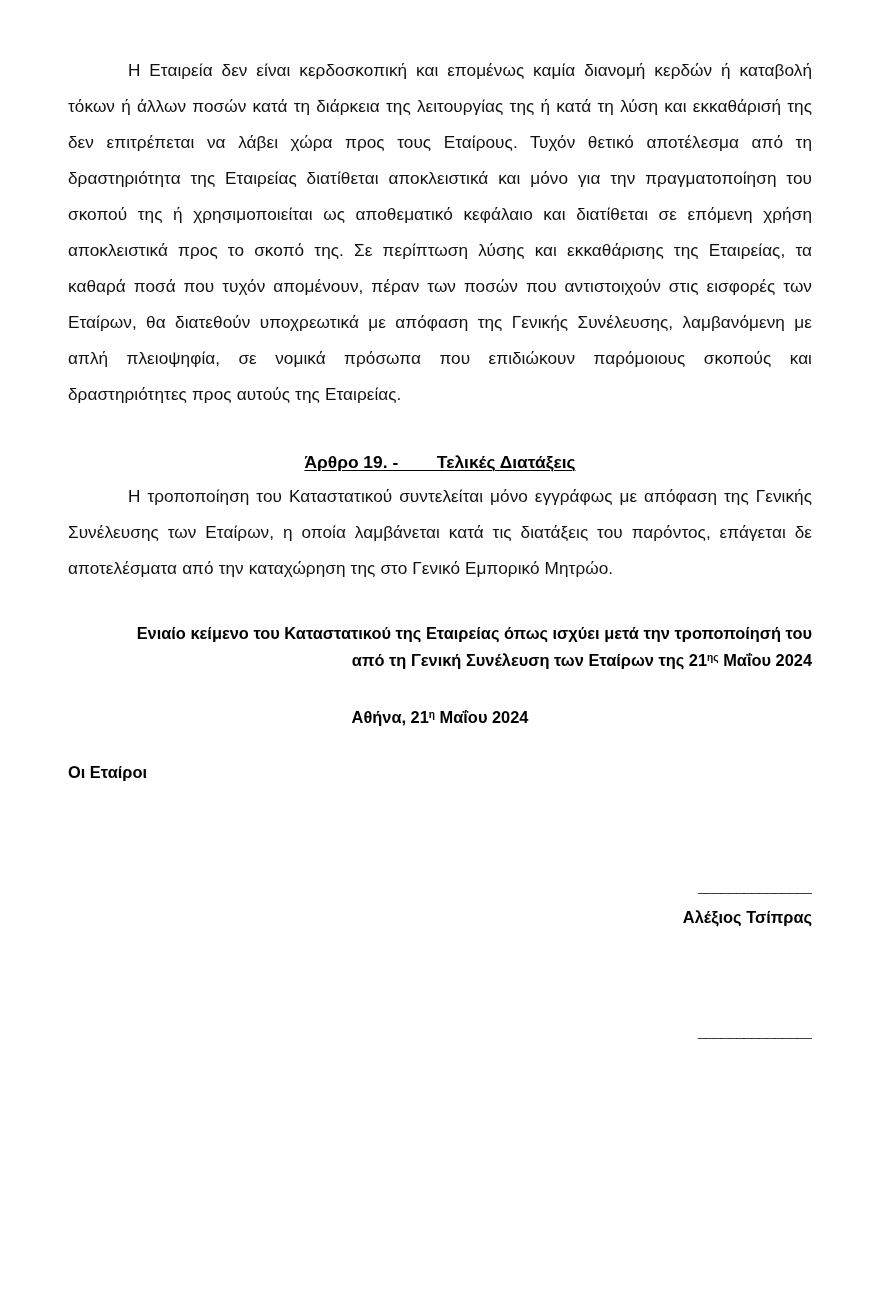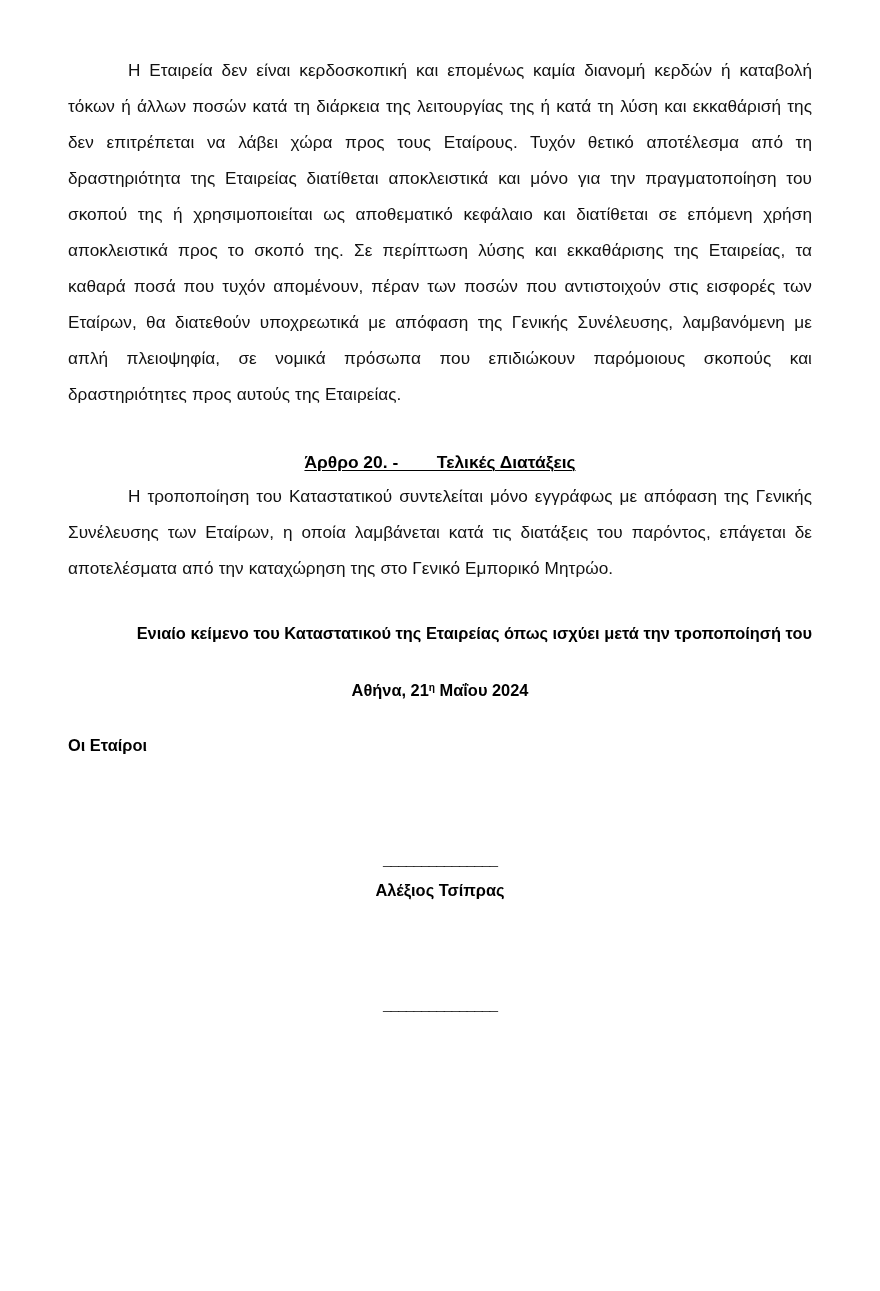--- a/index.html
+++ b/index.html
@@ -87,21 +87,21 @@
   
   .partners-label {
     margin: 0;
     font-weight: bold;
     font-size: 16.4px;
     line-height: 26px;
     color: #000000;
     text-align: left;
   }
   .sig-block {
-    text-align: center;
+    text-align: right;
   }
   .sig-line {
     font-family: "Liberation Serif", "DejaVu Serif", serif;
     font-size: 17px;
     line-height: 14px;
     letter-spacing: -0.9px;
     color: #1a1a1a;
     white-space: pre;
     height: 14px;
     overflow: hidden;
@@ -126,28 +126,31 @@
 <body>
 
 <div class="page">
   <div class="content">
 
     <p class="para">Η Εταιρεία δεν είναι κερδοσκοπική και επομένως καμία διανομή κερδών ή καταβολή τόκων ή άλλων ποσών κατά τη διάρκεια της λειτουργίας της ή κατά τη λύση και εκκαθάρισή της δεν επιτρέπεται να λάβει χώρα προς τους Εταίρους. Τυχόν θετικό αποτέλεσμα από τη δραστηριότητα της Εταιρείας διατίθεται αποκλειστικά και μόνο για την πραγματοποίηση του σκοπού της ή χρησιμοποιείται ως αποθεματικό κεφάλαιο και διατίθεται σε επόμενη χρήση αποκλειστικά προς το σκοπό της. Σε περίπτωση λύσης και εκκαθάρισης της Εταιρείας, τα καθαρά ποσά που τυχόν απομένουν, πέραν των ποσών που αντιστοιχούν στις εισφορές των Εταίρων, θα διατεθούν υποχρεωτικά με απόφαση της Γενικής Συνέλευσης, λαμβανόμενη με απλή πλειοψηφία, σε νομικά πρόσωπα που επιδιώκουν παρόμοιους σκοπούς και δραστηριότητες προς αυτούς της Εταιρείας.</p>
 
     <div class="sp-1"></div>
 
     <p class="article-heading">
-      <span class="ul">Άρθρο 20. -        Τελικές Διατάξεις</span>
+      <span class="ul">Άρθρο 19. -        Τελικές Διατάξεις</span>
     </p>
 
     <p class="para">Η τροποποίηση του Καταστατικού συντελείται μόνο εγγράφως με απόφαση της Γενικής Συνέλευσης των Εταίρων, η οποία λαμβάνεται κατά τις διατάξεις του παρόντος, επάγεται δε αποτελέσματα από την καταχώρηση της στο Γενικό Εμπορικό Μητρώο.</p>
 
     <div class="sp-3"></div>
 
     <p class="center-bold">Ενιαίο κείμενο του Καταστατικού της Εταιρείας όπως ισχύει μετά την τροποποίησή του</p>
+    <p class="center-bold">
+      <span>από τη Γενική Συνέλευση των Εταίρων της 21</span><sup>ης</sup><span> Μαΐου 2024</span>
+    </p>
 
     <div class="sp-4"></div>
 
     <p class="date-line">
       <span>Αθήνα, 21</span><sup>η</sup><span> Μαΐου 2024</span>
     </p>
 
     <div class="sp-5"></div>
 
     <p class="partners-label">Οι Εταίροι</p>

